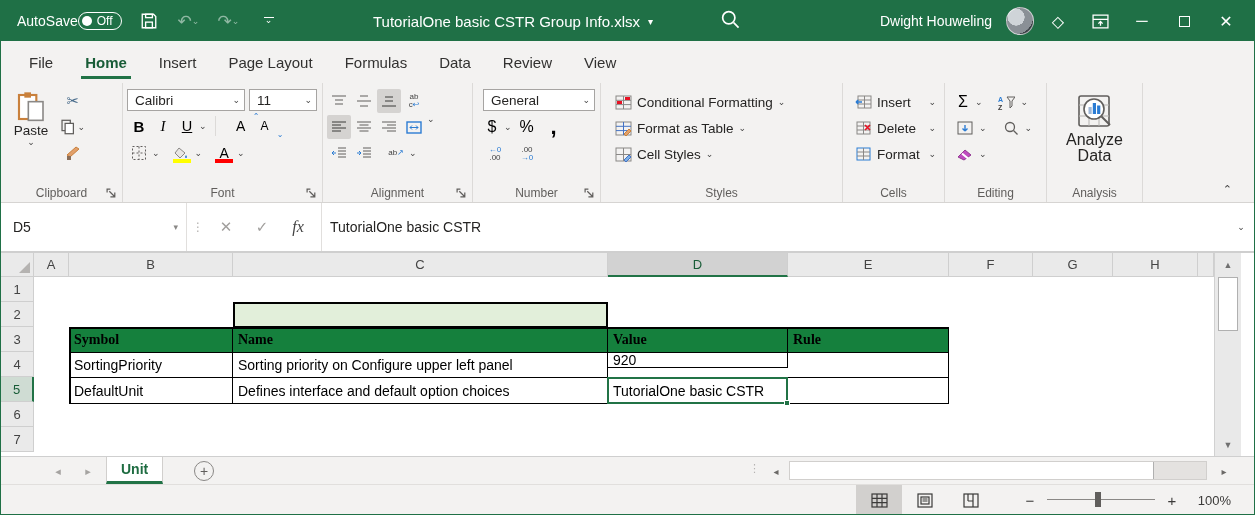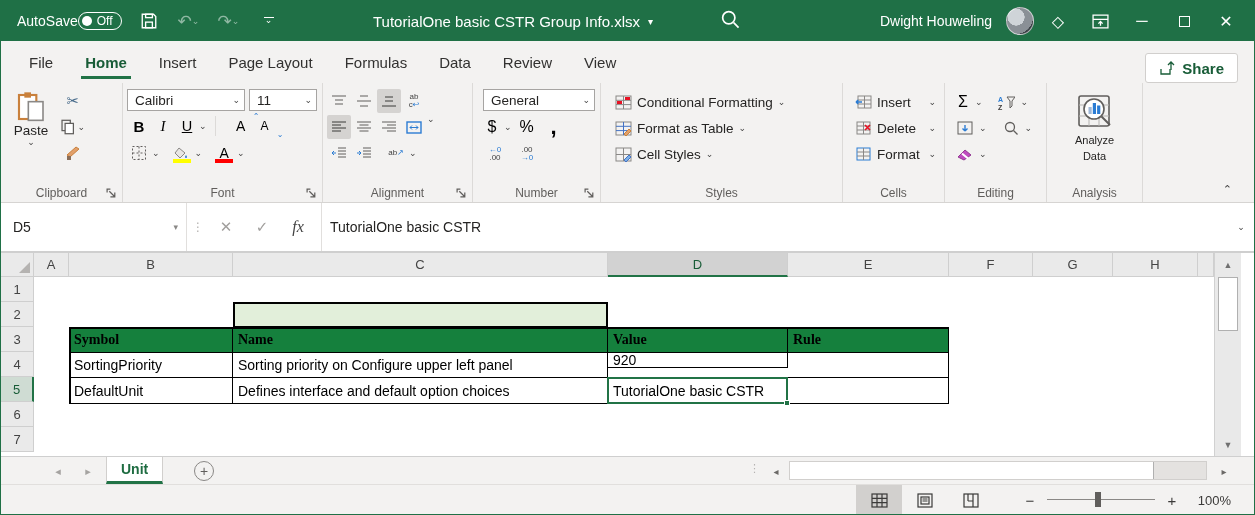--- a/index.html
+++ b/index.html
@@ -20,21 +20,21 @@
   .cvdim { font-size:9px; color:rgba(255,255,255,.5); }
   .qatline { display:block; width:10px; border-top:1.5px solid #fff; margin-bottom:-2px; }
   .tb-title { position:absolute; left:372px; top:0; height:40px; display:flex; align-items:center; gap:8px; font-size:15px; cursor:default; }
   .tb-search { position:absolute; left:718px; top:7px; }
   .tb-right { position:absolute; right:10px; top:0; height:40px; display:flex; align-items:center; gap:6px; }
   .tb-user { font-size:14px; margin-right:8px; }
   .avatar { width:28px; height:28px; border-radius:50%; background:radial-gradient(circle at 35% 35%, #cfd4d8 0 35%, #8a9096 36% 70%, #3d4348 71%); border:1px solid rgba(255,255,255,.6); }
   .tb-ico { width:36px; height:40px; display:flex; align-items:center; justify-content:center; cursor:pointer; font-size:16px; }
   .maxbox { width:11px; height:11px; border:1.5px solid #fff; display:inline-block; }
   
-  .tabrow { position:absolute; left:0; top:40px; width:100%; height:42px; background:#f3f2f1; display:flex; align-items:flex-end; }
+  .tabrow { position:absolute; left:0; top:40px; width:100%; height:42px; background:#f3f2f1; display:flex; align-items:flex-start; }
   .rtab { padding:0 16px; font-size:15px; color:#323130; height:42px; display:flex; align-items:center; cursor:pointer; position:relative; }
   .rtab.active { font-weight:bold; color:#185C37; }
   .rtab.active::after { content:""; position:absolute; left:12px; right:12px; bottom:4px; border-bottom:3px solid #217346; }
   .tab-actions { margin-left:auto; display:flex; gap:10px; padding-right:16px;margin-top:48px; }
   .act-btn { display:flex; align-items:center; gap:7px; background:#fff; border:1px solid #d1cfcd; border-radius:3px; height:30px; padding:0 13px; font-size:15px; font-weight:bold; color:#185C37; cursor:pointer; }
   
   .ribbon { position:absolute; left:0; top:82px; width:100%; height:120px; background:#f3f2f1; border-bottom:1px solid #d6d4d2; display:flex; }
   .g { position:relative; border-right:1px solid #dcdad8; padding:6px 4px 20px; flex:none; }
   .glabel { position:absolute; bottom:2px; left:0; right:0; text-align:center; font-size:12px; color:#605e5c; }
   .launch { position:absolute; bottom:3px; right:5px; cursor:pointer; }
@@ -50,21 +50,21 @@
   
   .bld { font-weight:bold; font-size:15px; }
   .itl { font-style:italic; font-family:"Liberation Serif",serif; font-size:15px; }
   .und { text-decoration:underline; font-size:14.5px; }
   .fontsz-btn { font-size:14px; position:relative; }
   .fontsz-btn .c2 { position:absolute; top:-2px; right:-7px; font-size:8px; color:#2b7cd3; }
   .colorbar { position:absolute; left:3px; right:3px; bottom:2px; height:4px; }
   
   .srow { height:26px; display:flex; align-items:center; gap:5px; font-size:13.5px; color:#252423; padding:0 4px; cursor:pointer; white-space:nowrap; }
   
-  .analyze { display:flex; flex-direction:column; align-items:center; font-size:11px; line-height:16px; color:#252423; cursor:pointer; padding-top:3px; }
+  .analyze { display:flex; flex-direction:column; align-items:center; font-size:16px; line-height:16px; color:#252423; cursor:pointer; padding-top:3px; }
   .collapse-chevron { position:absolute; right:22px; bottom:6px; font-size:11px; color:#444; cursor:pointer; }
   
   .fbar { position:absolute; left:0; top:202px; width:100%; height:50px; background:#fff; border-bottom:2px solid #cfcfcf; display:flex; align-items:stretch; }
   .namebox { width:186px; display:flex; align-items:center; padding:0 8px 0 12px; font-size:14px; color:#252423; border-right:1px solid #e1dfdd; cursor:text; }
   .namebox .cv { margin-left:auto; }
   .fsplit { width:22px; display:flex; align-items:center; justify-content:center; color:#b5b3b1; font-size:12px; cursor:col-resize; }
   .fbtns { display:flex; align-items:center; gap:2px; padding-right:6px; border-right:1px solid #e1dfdd; }
   .fbtn { width:34px; height:30px; display:flex; align-items:center; justify-content:center; font-size:15px; color:#a19f9d; cursor:pointer; }
   .fx { font-family:"Liberation Serif",serif; font-style:italic; color:#444; font-size:16px; }
   .finput { flex:1; display:flex; align-items:center; padding-left:8px; font-size:14px; color:#252423; cursor:text; }

